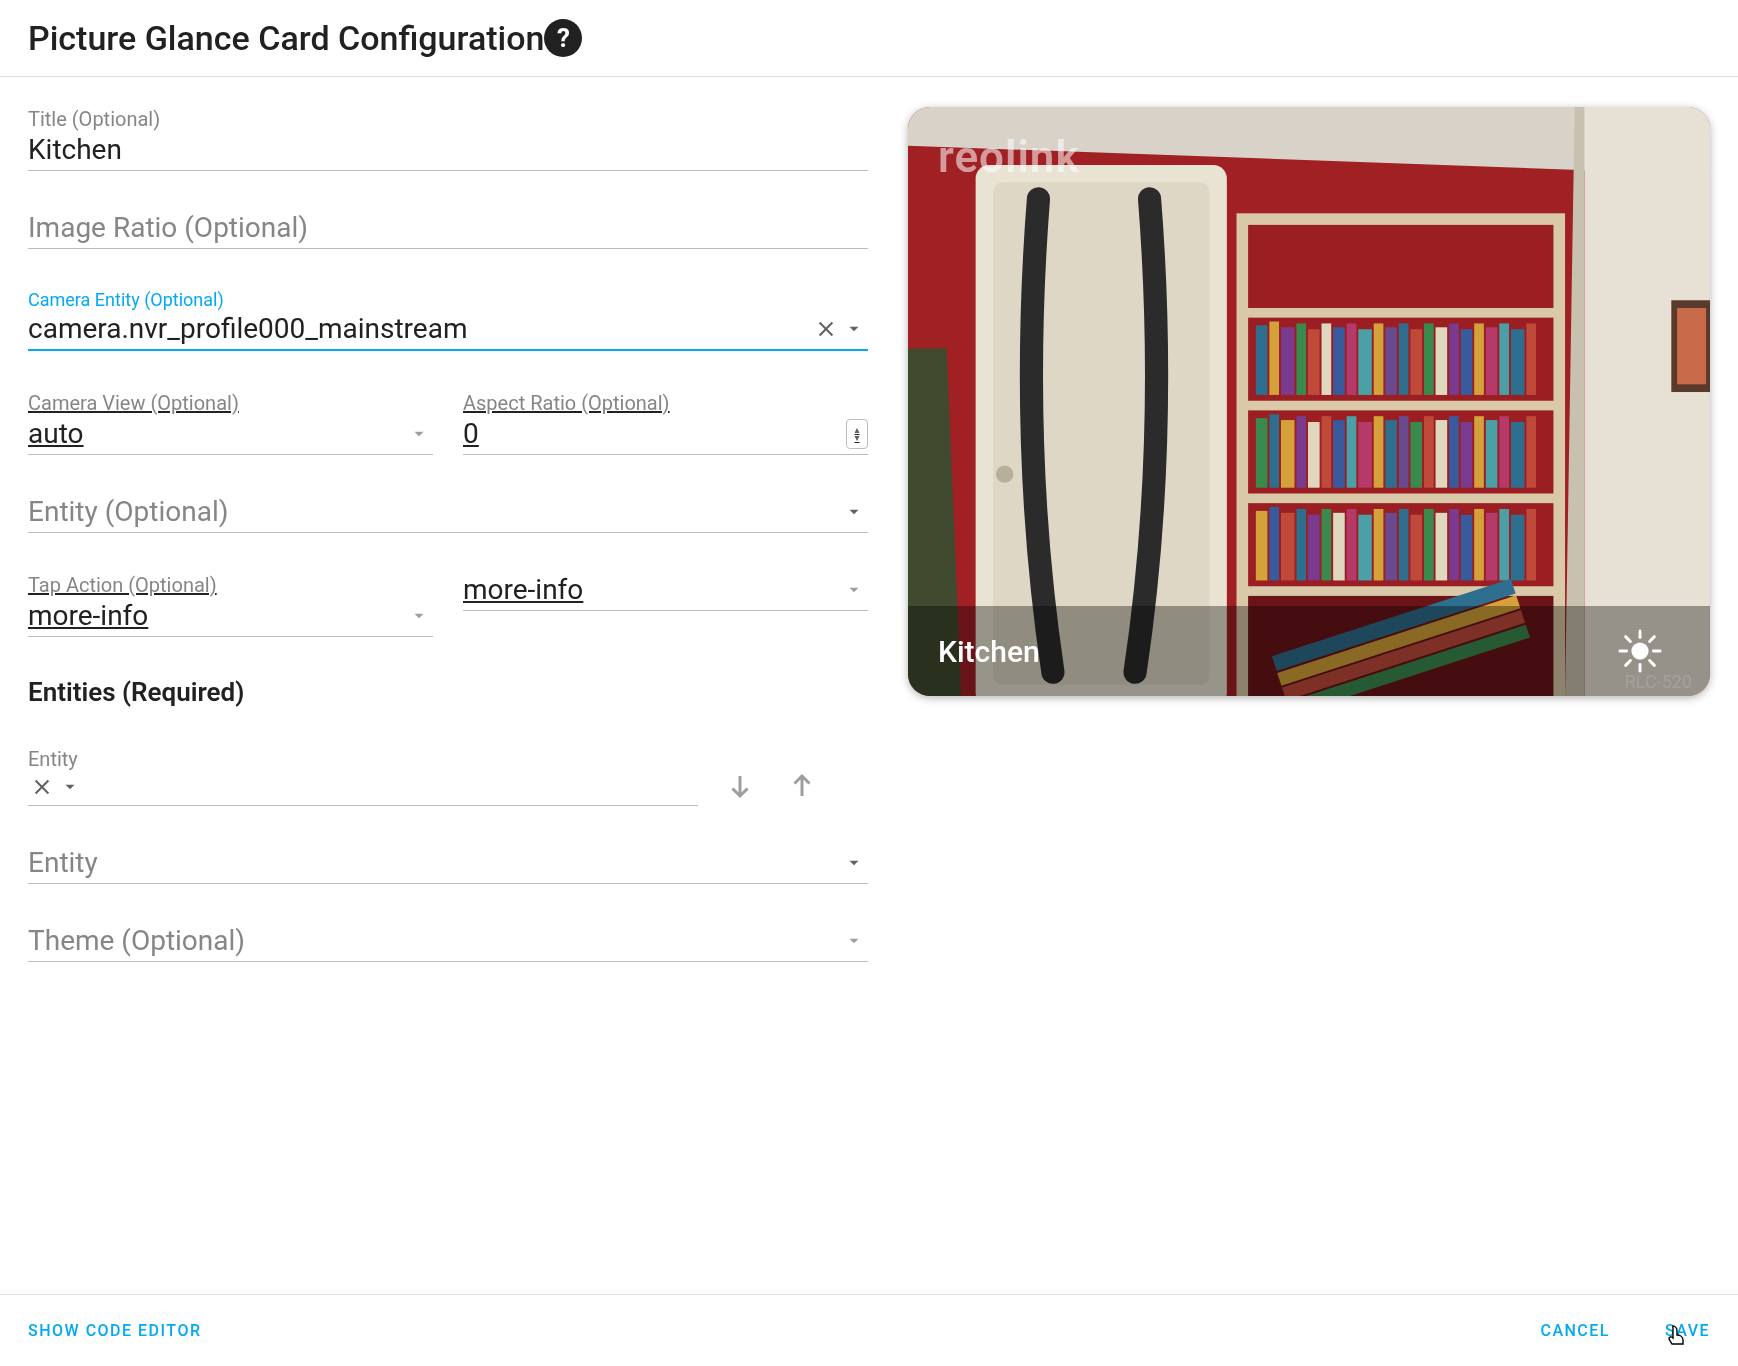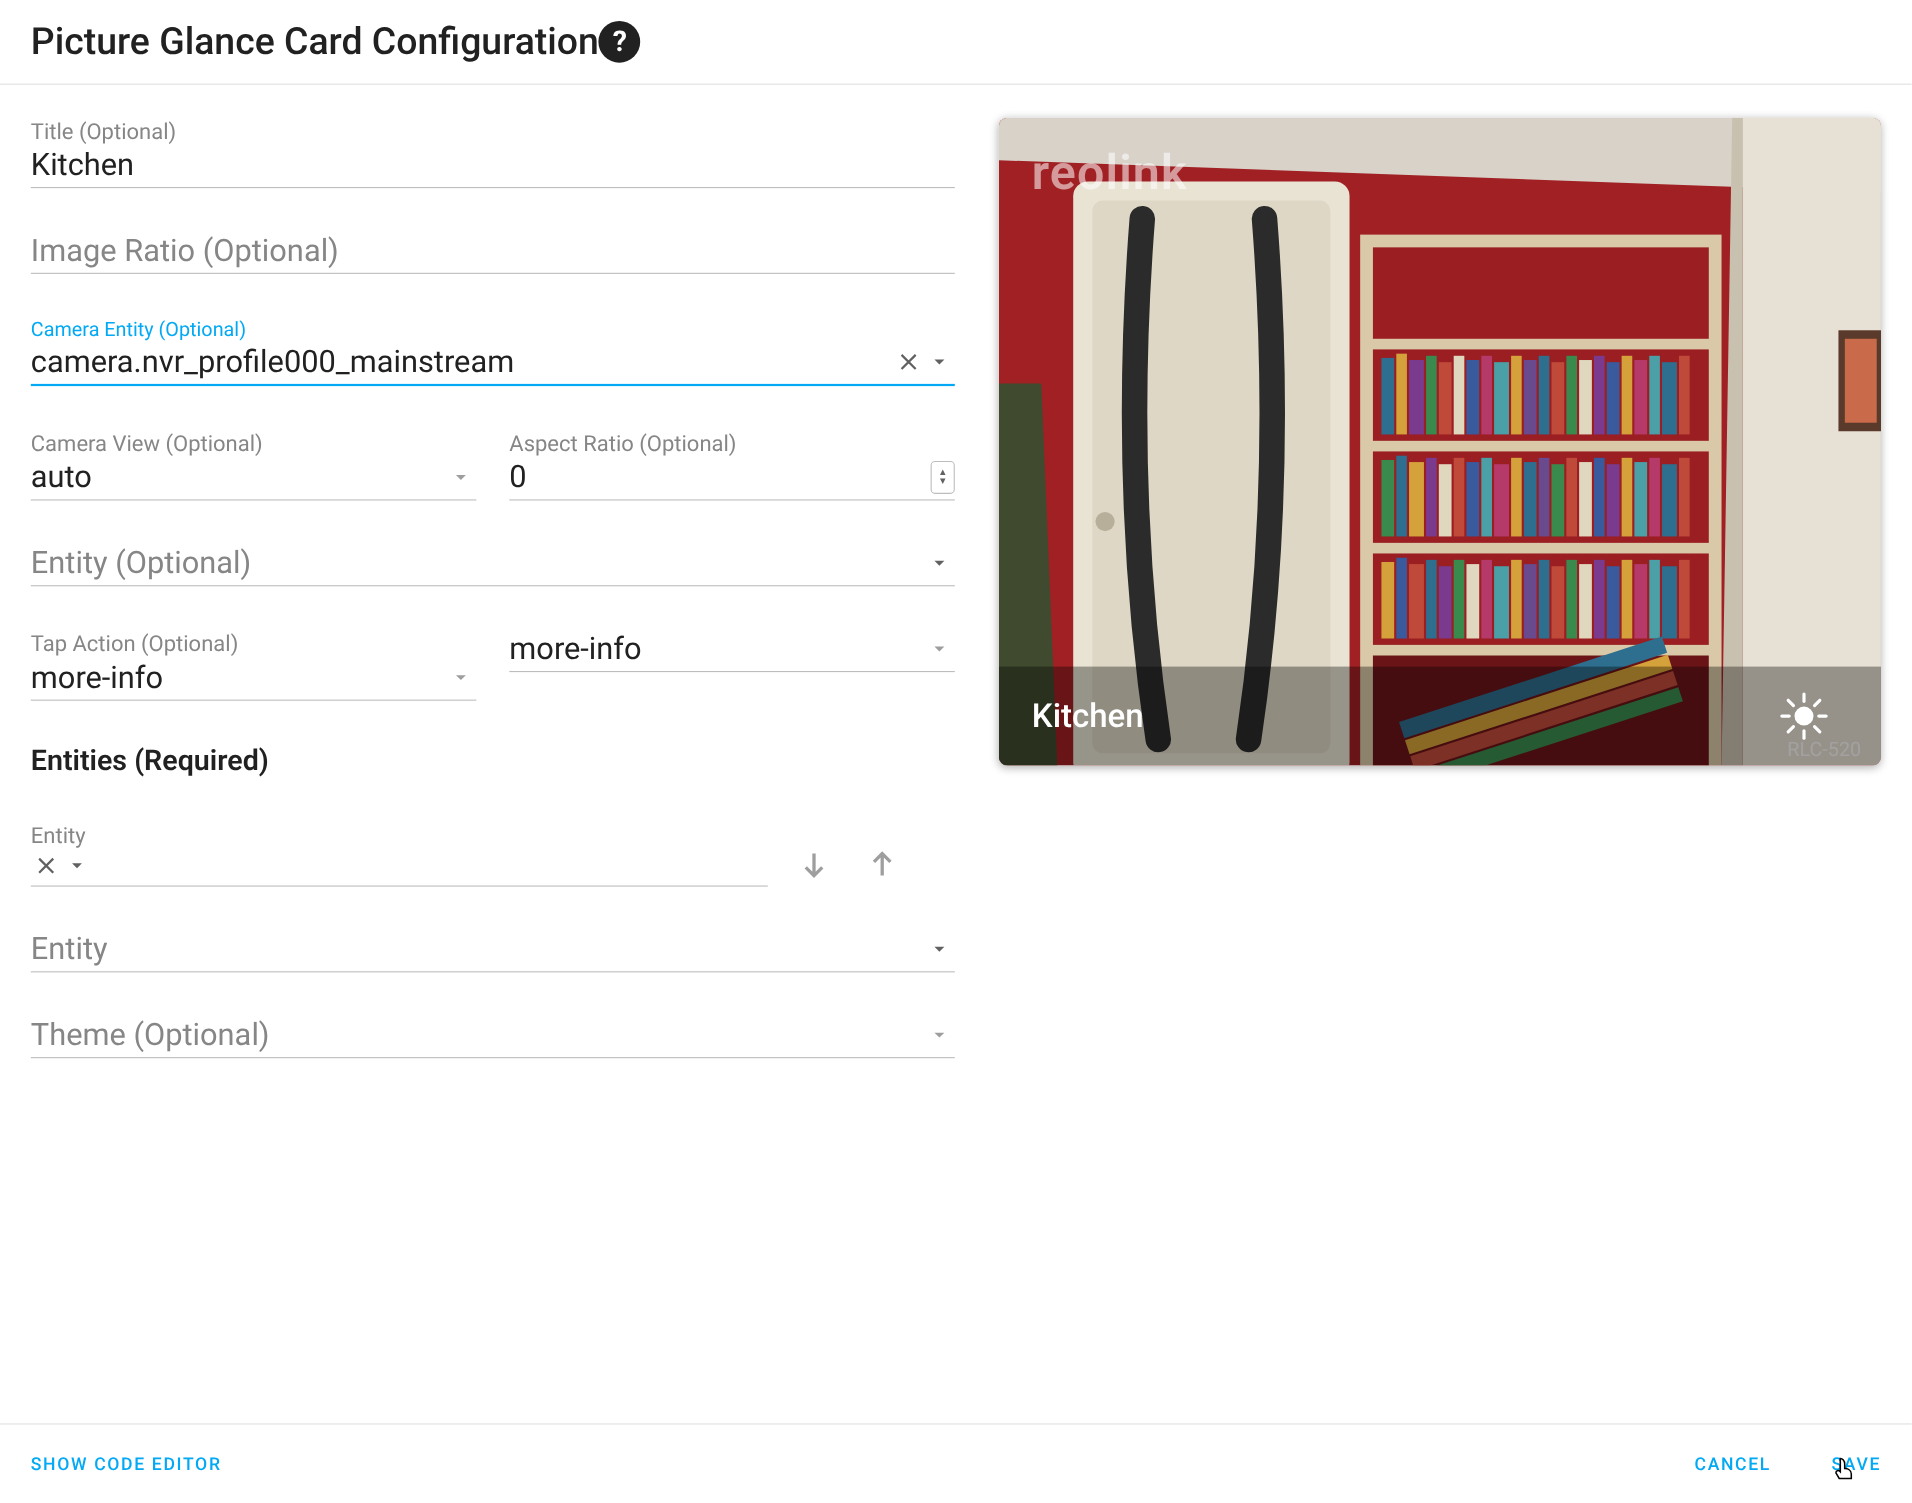--- a/index.html
+++ b/index.html
@@ -15,30 +15,30 @@
   .field { position: relative; }
   .field-label { font-size: 20px; color: #868686; display: block; margin-bottom: 2px; }
   .field-label.active { color: #03a9f4; font-size: 18px; }
   .field-input-row { display: flex; align-items: center; border-bottom: 1.5px solid #bdbdbd; padding-bottom: 4px; }
   .field-input-row.active { border-bottom: 2.5px solid #03a9f4; }
   .field-value { font-size: 28px; color: #212121; flex: 1; border: none; outline: none; background: transparent; font-family: inherit; }
   .placeholder-only { font-size: 28px; color: #868686; flex: 1; }
   .drop-icon, .clear-icon, .arrow-icon, .spinner-icon { width: 28px; height: 28px; display: flex; align-items: center; justify-content: center; color: #757575; cursor: pointer; }
   .drop-icon svg, .arrow-icon svg { width: 18px; height: 18px; }
   .clear-icon svg { width: 22px; height: 22px; }
-  .row { display: flex; gap: 30px; }
+  .row { display: flex; gap: 30px; text-decoration: underline; }
   .row .field { flex: 1; }
   .section-title { font-size: 26px; font-weight: 600; color: #212121; }
   .entity-row { display: flex; align-items: flex-end; gap: 22px; }
   .entity-row .field { flex: 0 0 670px; }
   .arrow-icon { width: 40px; height: 40px; }
   .arrow-icon svg { width: 30px; height: 30px; stroke: #9e9e9e; }
   .spinner-box { width: 22px; height: 30px; border: 1px solid #bdbdbd; border-radius: 4px; display: flex; flex-direction: column; align-items: center; justify-content: center; font-size: 10px; color: #616161; }
   .spinner-box div { line-height: 8px; cursor: pointer; }
-  .preview-card { position: relative; width: 100%; aspect-ratio: 830/610; border-radius: 8px; overflow: hidden; box-shadow: 0 2px 8px rgba(0,0,0,.3); text-align: right; }
+  .preview-card { position: relative; width: 100%; aspect-ratio: 830/610; border-radius: 22px; overflow: hidden; box-shadow: 0 2px 8px rgba(0,0,0,.3); text-align: right; }
   .cam-img { position: absolute; inset: 0; }
   .watermark { position: absolute; top: 24px; left: 30px; font-size: 44px; font-weight: 600; color: rgba(255,255,255,.55); letter-spacing: 1px; }
   .model { position: absolute; bottom: 4px; right: 18px; font-size: 18px; color: rgba(255,255,255,.75); }
   .overlay { position: absolute; left: 0; right: 0; bottom: 0; height: 90px; background: rgba(0,0,0,.35); display: flex; align-items: center; justify-content: space-between; padding: 0 30px; }
   .overlay-title { color: #fff; font-size: 30px; font-weight: 500; }
   .sun-icon { width: 80px; height: 60px; display:flex; align-items:center; justify-content:center; }
   .sun-icon svg { width: 46px; height: 46px; }
   .footer { display: flex; align-items: center; justify-content: space-between; padding: 26px 28px; }
   .link-btn { background: none; border: none; color: #03a9f4; font-size: 16px; font-weight: 500; letter-spacing: 1.5px; cursor: pointer; font-family: inherit; }
   .footer-right { display: flex; gap: 55px; align-items:center;}

